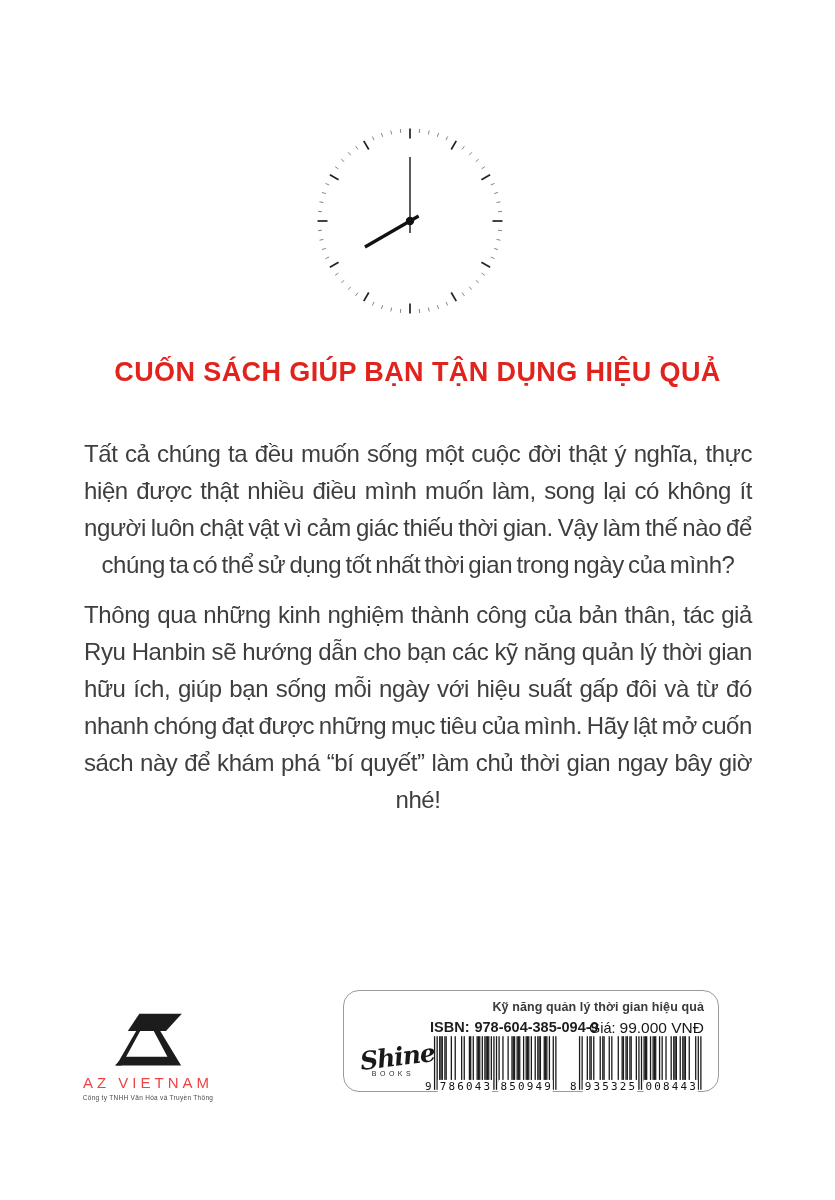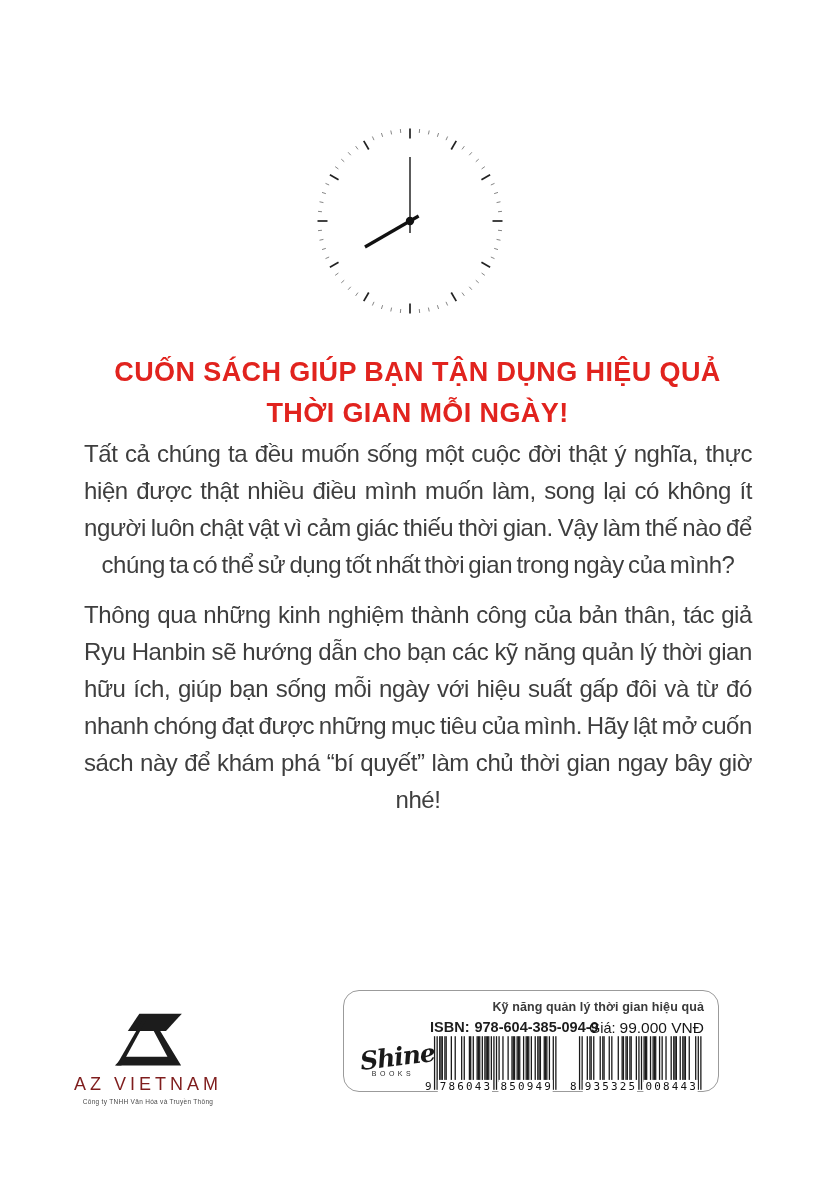--- a/index.html
+++ b/index.html
@@ -23,21 +23,21 @@
   .body-text{position:absolute;left:84px;top:435px;width:668px;}
   .body-text p{
     margin:0 0 13px 0;color:var(--body,#3e3e3e);
     font-size:24px;line-height:37px;letter-spacing:-0.4px;word-spacing:-2px;
     text-align:justify;text-align-last:center;
   }
 
   
   .publisher{position:absolute;left:58px;top:1012px;width:180px;text-align:center;color:#2b2b2b;}
   .publisher svg{width:72px;height:58px;display:block;margin:0 auto 4px auto;}
-  .pub-name{font-size:18px;letter-spacing:4px;color:#7f1d1d;}
+  .pub-name{font-size:15px;letter-spacing:4px;color:#ef4444;}
   .pub-sub{font-size:6.5px;letter-spacing:.3px;color:#4a4a4a;margin-top:3px;}
 
   
   .price-box{
     position:absolute;left:343px;top:990px;width:376px;height:102px;
     border:1.2px solid #9b9b9b;border-radius:16px;background:#fff;box-sizing:border-box;
   }
   .tagline{position:absolute;right:14px;top:9px;font-size:12.5px;font-weight:bold;color:#3a3a3a;letter-spacing:.1px;}
   .isbn-row{position:absolute;left:0;right:0;top:28px;height:18px;}
   .isbn{position:absolute;left:86px;font-size:14.5px;font-weight:bold;color:#1d1d1d;}
@@ -123,21 +123,20 @@
       <line x1="67.65" y1="10.83" x2="66.42" y2="7.03" stroke="#777" stroke-width="0.9"></line>
       <line x1="76.60" y1="8.43" x2="75.77" y2="4.52" stroke="#777" stroke-width="0.9"></line>
       <line x1="85.75" y1="6.98" x2="85.33" y2="3.01" stroke="#777" stroke-width="0.9"></line>
       <line x1="95" y1="107" x2="95" y2="31" stroke="#333" stroke-width="1.6"></line>
       <line x1="103.66" y1="90.00" x2="49.97" y2="121.00" stroke="#111" stroke-width="3.2"></line>
       <circle cx="95" cy="95" r="4.2" fill="#111"></circle>
     </svg>
 
   <div class="headline">
     <div>CUỐN SÁCH GIÚP BẠN TẬN DỤNG HIỆU QUẢ</div>
-    <div>THỜI GIAN MỖI NGÀY!</div>
   </div>
 
   <div class="body-text">
     <p>Tất cả chúng ta đều muốn sống một cuộc đời thật ý nghĩa, thực hiện được thật nhiều điều mình muốn làm, song lại có không ít người luôn chật vật vì cảm giác thiếu thời gian. Vậy làm thế nào để chúng ta có thể sử dụng tốt nhất thời gian trong ngày của mình?</p>
     <p>Thông qua những kinh nghiệm thành công của bản thân, tác giả Ryu Hanbin sẽ hướng dẫn cho bạn các kỹ năng quản lý thời gian hữu ích, giúp bạn sống mỗi ngày với hiệu suất gấp đôi và từ đó nhanh chóng đạt được những mục tiêu của mình. Hãy lật mở cuốn sách này để khám phá “bí quyết” làm chủ thời gian ngay bây giờ nhé!</p>
   </div>
 
   <div class="publisher">
     <svg viewBox="0 0 100 80">
       <polygon points="38,2 97,2 75,26 22,26" fill="#1c1c1c"></polygon>

